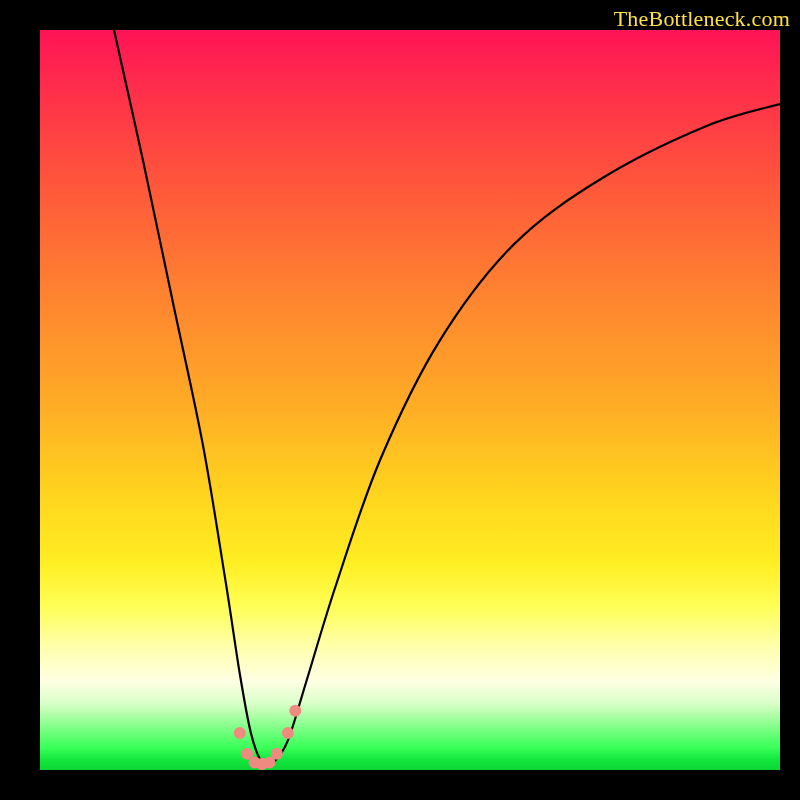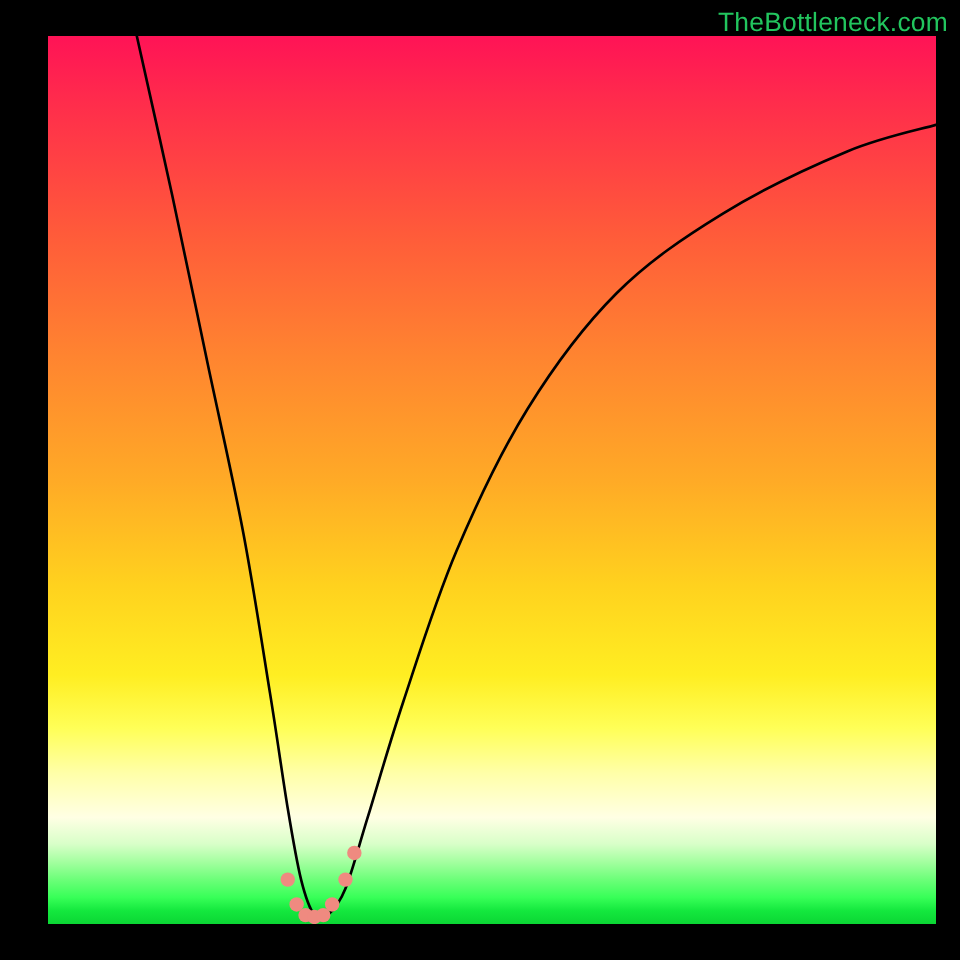--- a/index.html
+++ b/index.html
@@ -43,24 +43,25 @@
       #6cff79 95%,
       #38ff58 97%,
       #14e83e 98.5%,
       #0bd634 100%
     );
   }
   .watermark {
     position: absolute;
     top: 6px;
     right: 10px;
-    color: #22c55e;
+    color: #fde047;
     font-size: 22px;
     letter-spacing: 0.2px;
     font-weight: 500;
+    font-family: Liberation Serif, serif;
   }
   svg.curve {
     position: absolute;
     left: 0;
     top: 0;
     width: 740px;
     height: 740px;
     pointer-events: none;
   }
 </style>

